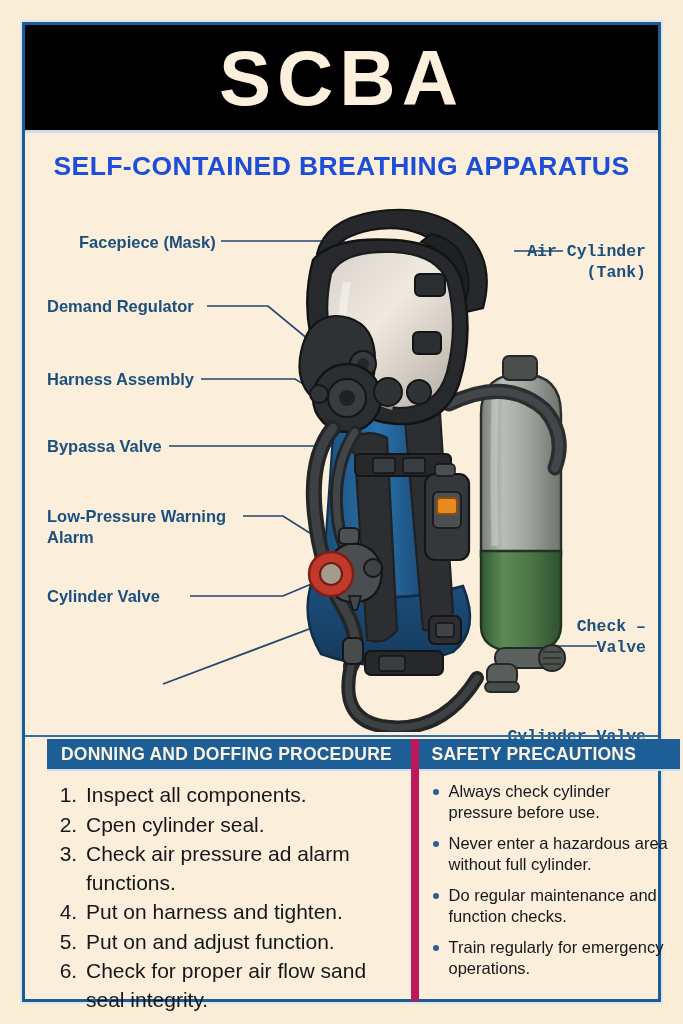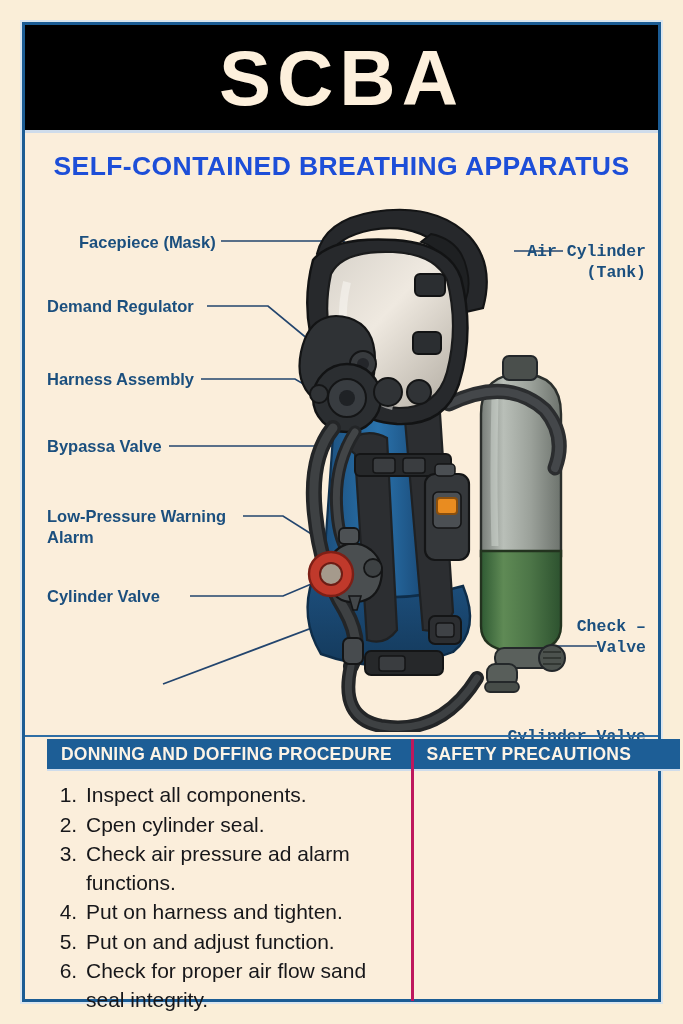--- a/index.html
+++ b/index.html
@@ -112,21 +112,21 @@
     display: flex;
     box-sizing: border-box;
     margin-left: 22px;
   }
   .panel {
     box-sizing: border-box;
     height: 100%;
     position: relative;
   }
   #panel-left  { width: 367px; padding: 0; }
-  #panel-right { width: 272px; border-left: 3px solid #be185d; }
+  #panel-right { width: 272px; border-left: 8px solid #be185d; }
 
   .panel-head {
     background: #1d5e96;
     color: #fdf4e6;
     font-size: 17.5px;
     font-weight: bold;
     letter-spacing: 0.2px;
     height: 32px;
     display: flex;
     align-items: center;
@@ -368,16 +368,24 @@
           <li>Check air pressure ad alarm functions.</li>
           <li>Put on harness and tighten.</li>
           <li>Put on and adjust function.</li>
           <li>Check for proper air flow sand seal integrity.</li>
         </ol>
       </div>
     </div>
 
     <div class="panel" id="panel-right">
       <div class="panel-head">SAFETY PRECAUTIONS</div>
+      <div class="panel-body">
+        <ul class="bullets">
+          <li>Always check cylinder pressure before use.</li>
+          <li>Never enter a hazardous area without full cylinder.</li>
+          <li>Do regular maintenance and function checks.</li>
+          <li>Train regularly for emergency operations.</li>
+        </ul>
+      </div>
     </div>
 
   </div>
 </div>
 
 </body></html>

